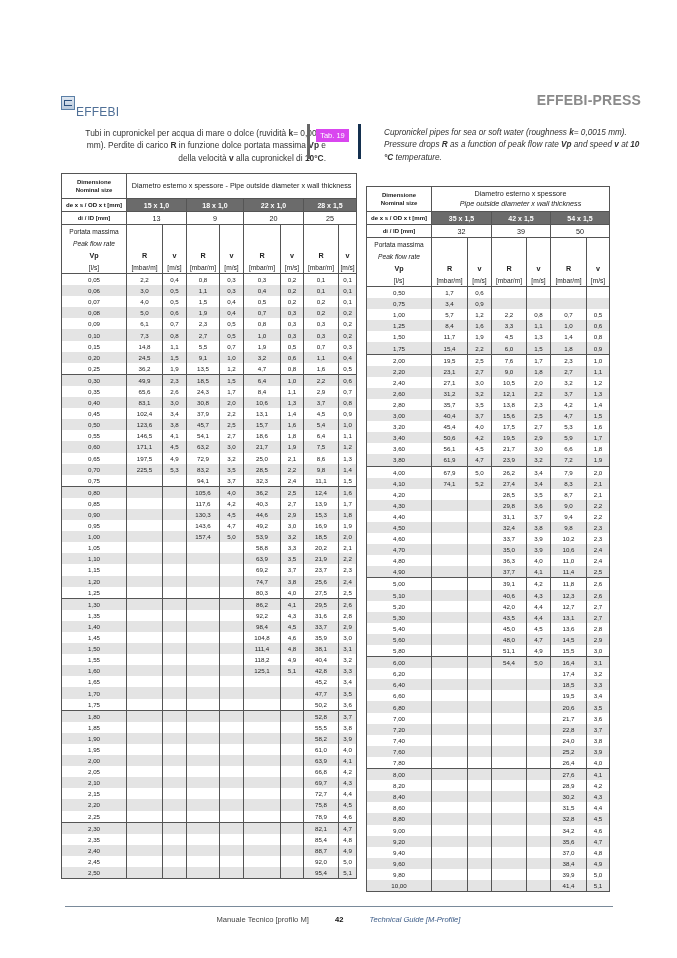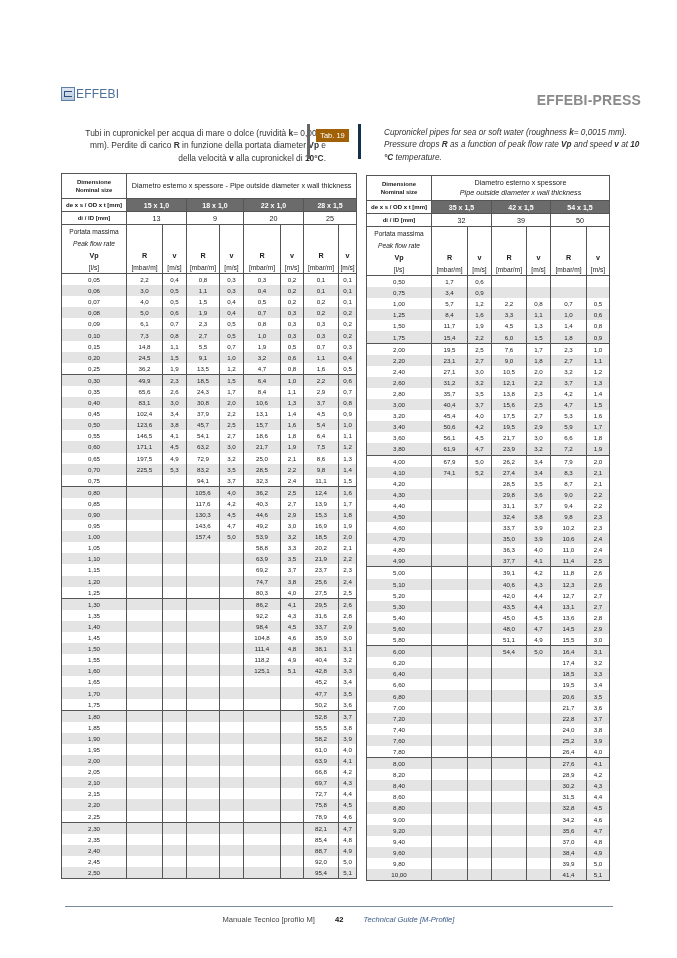--- a/index.html
+++ b/index.html
@@ -1,25 +1,25 @@
 <!DOCTYPE html>
 <html><head>
 <meta charset="utf-8">
 <style>
   html, body { margin:0; padding:0; background:#ffffff; }
   body { width:677px; height:958px; position:relative; overflow:hidden; font-family:"Liberation Sans", sans-serif; color:#222; }
   .logo { position:absolute; left:61px; top:87px; display:flex; align-items:center; }
   .logo-mark { width:14px; height:14px; border:1.5px solid #5b7fa6; background:linear-gradient(#dfe7f1,#b9c9dc); position:relative; box-sizing:border-box; }
   .logo-mark::after { content:""; position:absolute; left:2px; top:3px; width:8px; height:6px; border:1.5px solid #2a4f7d; border-right:none; box-sizing:border-box; }
-  .logo-text { font-size:12px; color:#4f6f96; letter-spacing:0.2px; margin-left:1px; }
+  .logo-text { font-size:12px; color:#4f6f96; letter-spacing:0.2px; margin-left:1px;margin-top:18px; }
   .brand-right { position:absolute; right:36px; top:92px; font-size:14px; font-weight:bold; color:#8a8a8a; letter-spacing:0.2px; }
 
   .intro-left { position:absolute; left:72px; top:127px; width:254px; text-align:right; font-size:8.4px; line-height:12.3px; color:#333; }
   .bar-left { position:absolute; left:307px; top:124px; width:3px; height:35px; background:#666; }
-  .tab-badge { position:absolute; left:316px; top:129px; width:33px; height:13px; background:#a16207; color:#fff; font-size:7.5px; display:flex; align-items:center; justify-content:center; }
+  .tab-badge { position:absolute; left:316px; top:129px; width:33px; height:13px; background:#d946ef; color:#fff; font-size:7.5px; display:flex; align-items:center; justify-content:center; }
   .bar-right { position:absolute; left:358px; top:124px; width:3px; height:35px; background:#14304f; }
   .intro-right { position:absolute; left:384px; top:127px; width:262px; font-size:8.2px; line-height:12.3px; font-style:italic; color:#333; }
 
   table.dt { position:absolute; border-collapse:collapse; font-size:6.2px; color:#222; table-layout:fixed; }
   table.dt td { border-left:1px solid #555; border-right:1px solid #555; padding:0; text-align:center; height:11.1px; line-height:11px; white-space:nowrap; overflow:hidden; }
   table.dt tr.hdr td { border:1px solid #555; }
   table.dt tr.dims td { background:#6b6b6b; color:#fff; font-weight:bold; font-size:7px; height:12px; }
   table.dt tr.dims td.lbl { background:#fff; color:#111; font-size:6px; }
   table.dt tr.id td { height:12px; font-size:7.2px; }
   table.dt tr.id td.lbl { font-size:6px; font-weight:bold; }
@@ -28,33 +28,33 @@
   td.sub { font-size:6.6px; border-top:none !important; border-bottom:none !important; height:12px !important; }
   td.sub-i { font-style:italic; }
   td.sub-b { font-weight:bold; font-size:7.2px; }
   tr.unit td { font-size:6.6px; border-bottom:1px solid #555 !important; height:12px !important; }
   tr.r.alt td { background:#e4e4e4; }
   tr.r.grp td { border-top:1px solid #555; }
   tr.r.last td { border-bottom:1px solid #555; }
 
   .footer-line { position:absolute; left:65px; top:906px; width:548px; height:1px; background:#7a8a9a; }
   .footer { position:absolute; left:0; top:915px; width:677px; text-align:center; font-size:7.6px; color:#444; }
-  .footer .pg { font-weight:bold; margin:0 18px; color:#111; }
+  .footer .pg { font-weight:bold; margin:0 24px; color:#111; }
   .footer .en { font-style:italic; color:#3a5a86; }
 </style>
 </head>
 <body>
 
 <div class="logo">
   <span class="logo-mark"></span>
   <span class="logo-text">EFFEBI</span>
 </div>
 <div class="brand-right">EFFEBI-PRESS</div>
 
-<div class="intro-left" id="intro-it"><span>Tubi in cupronickel per acqua di mare o dolce (ruvidità </span><b>k</b><span>= 0,0015 mm). Perdite di carico </span><b>R</b><span> in funzione della portata diameter </span><b>Vp</b><span> e della velocità </span><b>v</b><span> alla cupronickel di </span><b>10°C</b><span>.</span></div>
+<div class="intro-left" id="intro-it"><span>Tubi in cupronickel per acqua di mare o dolce (ruvidità </span><b>k</b><span>= 0,0015 mm). Perdite di carico </span><b>R</b><span> in funzione dolce portata massima </span><b>Vp</b><span> e della velocità </span><b>v</b><span> alla cupronickel di </span><b>10°C</b><span>.</span></div>
 <div class="bar-left"></div>
 <div class="tab-badge">Tab. 19</div>
 <div class="bar-right"></div>
 <div class="intro-right" id="intro-en"><span>Cupronickel pipes for sea or soft water (roughness </span><b>k</b><span>= 0,0015 mm). Pressure drops </span><b>R</b><span> as a function of peak flow rate </span><b>Vp</b><span> and speed </span><b>v</b><span> at </span><b>10 °C</b><span> temperature.</span></div>
 
 <table class="dt" id="tbl-left" style="left:61px; top:173px; width:295px;">
   <colgroup>
     <col style="width:65px">
       <col style="width:36px">
       <col style="width:24px">
@@ -720,21 +720,21 @@
         <td></td>
         <td></td>
         <td></td>
         <td></td>
         <td>95,4</td>
         <td>5,1</td>
       </tr>
     </tbody>
 </table>
 
-<table class="dt" id="tbl-right" style="left:366px; top:175px; width:243px;">
+<table class="dt" id="tbl-right" style="left:366px; top:186px; width:243px;">
   <colgroup>
     <col style="width:65px">
       <col style="width:36px">
       <col style="width:24px">
       <col style="width:35px">
       <col style="width:24px">
       <col style="width:36px">
       <col style="width:23px">
   </colgroup>
   <tbody>

